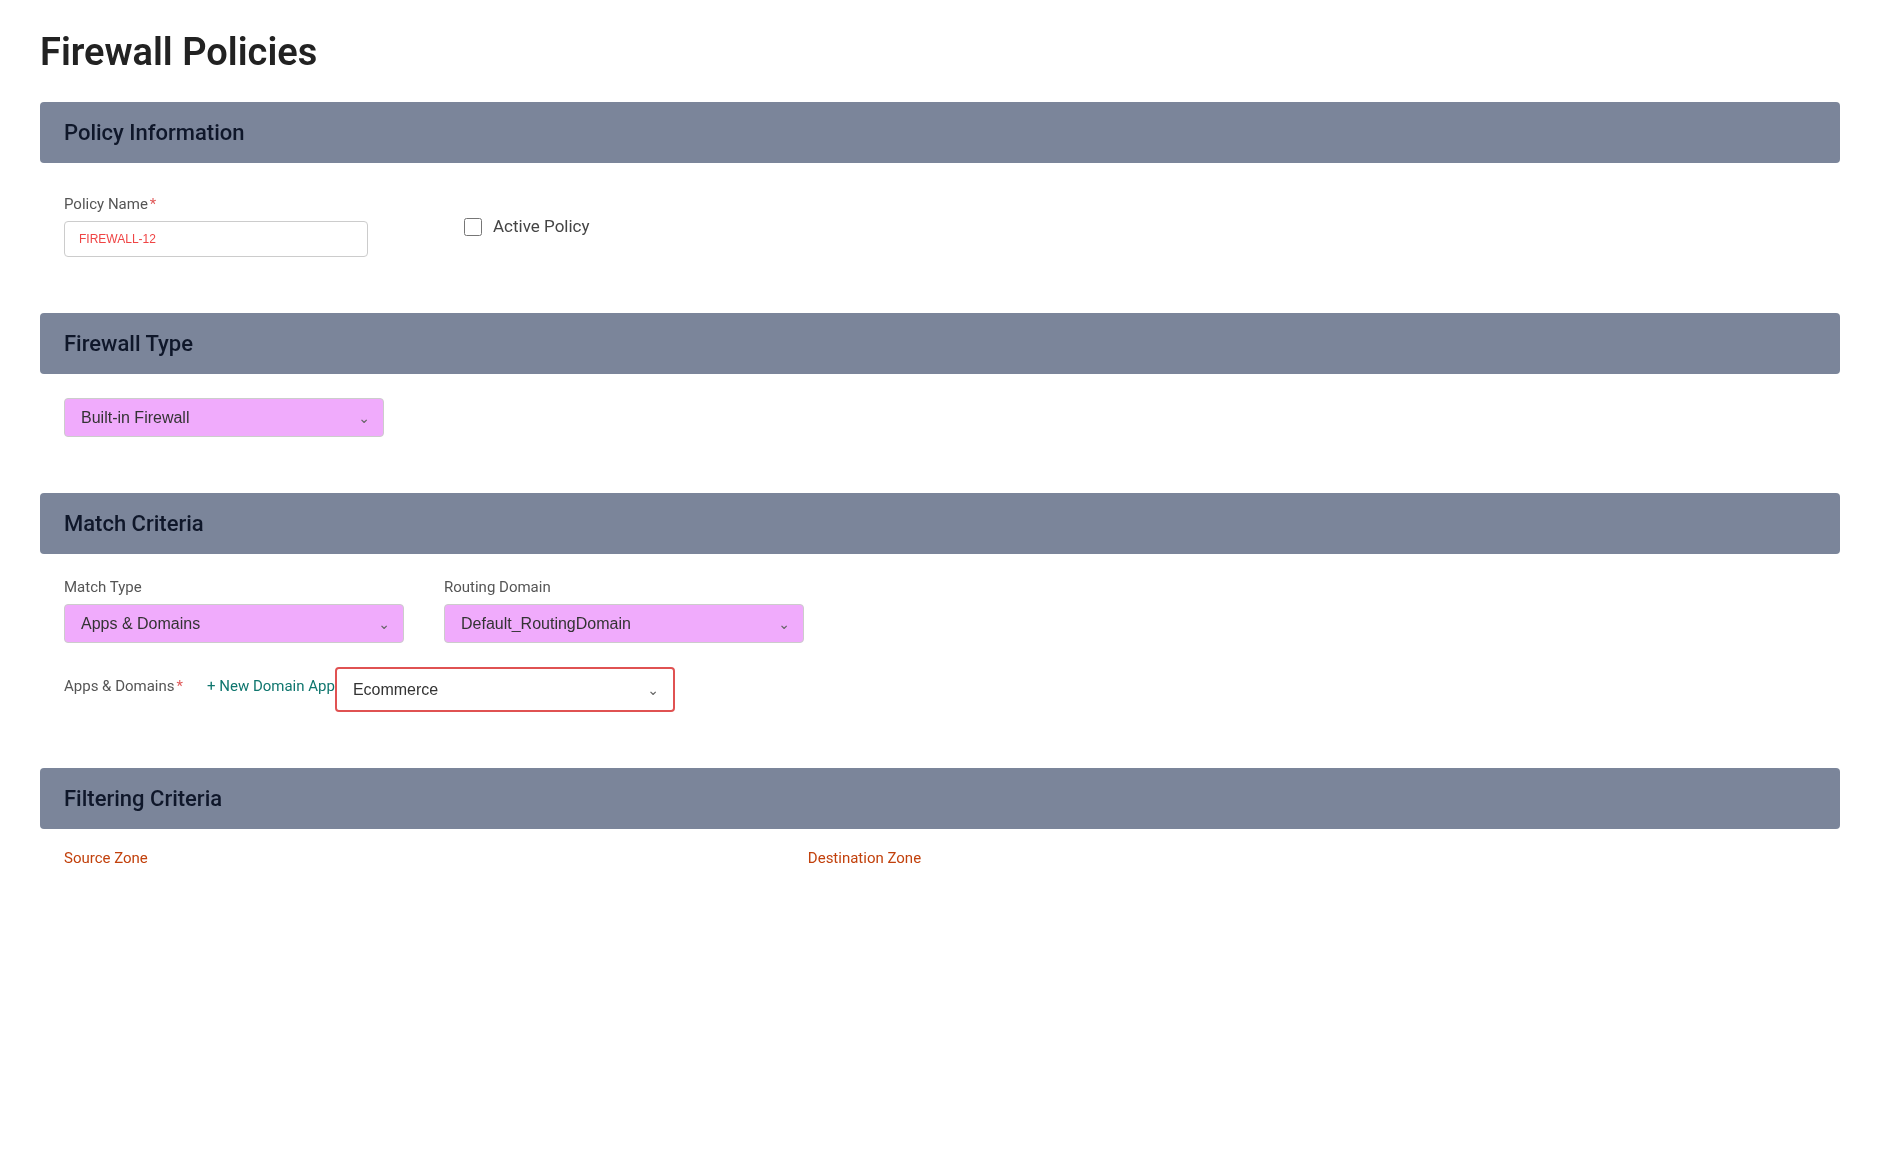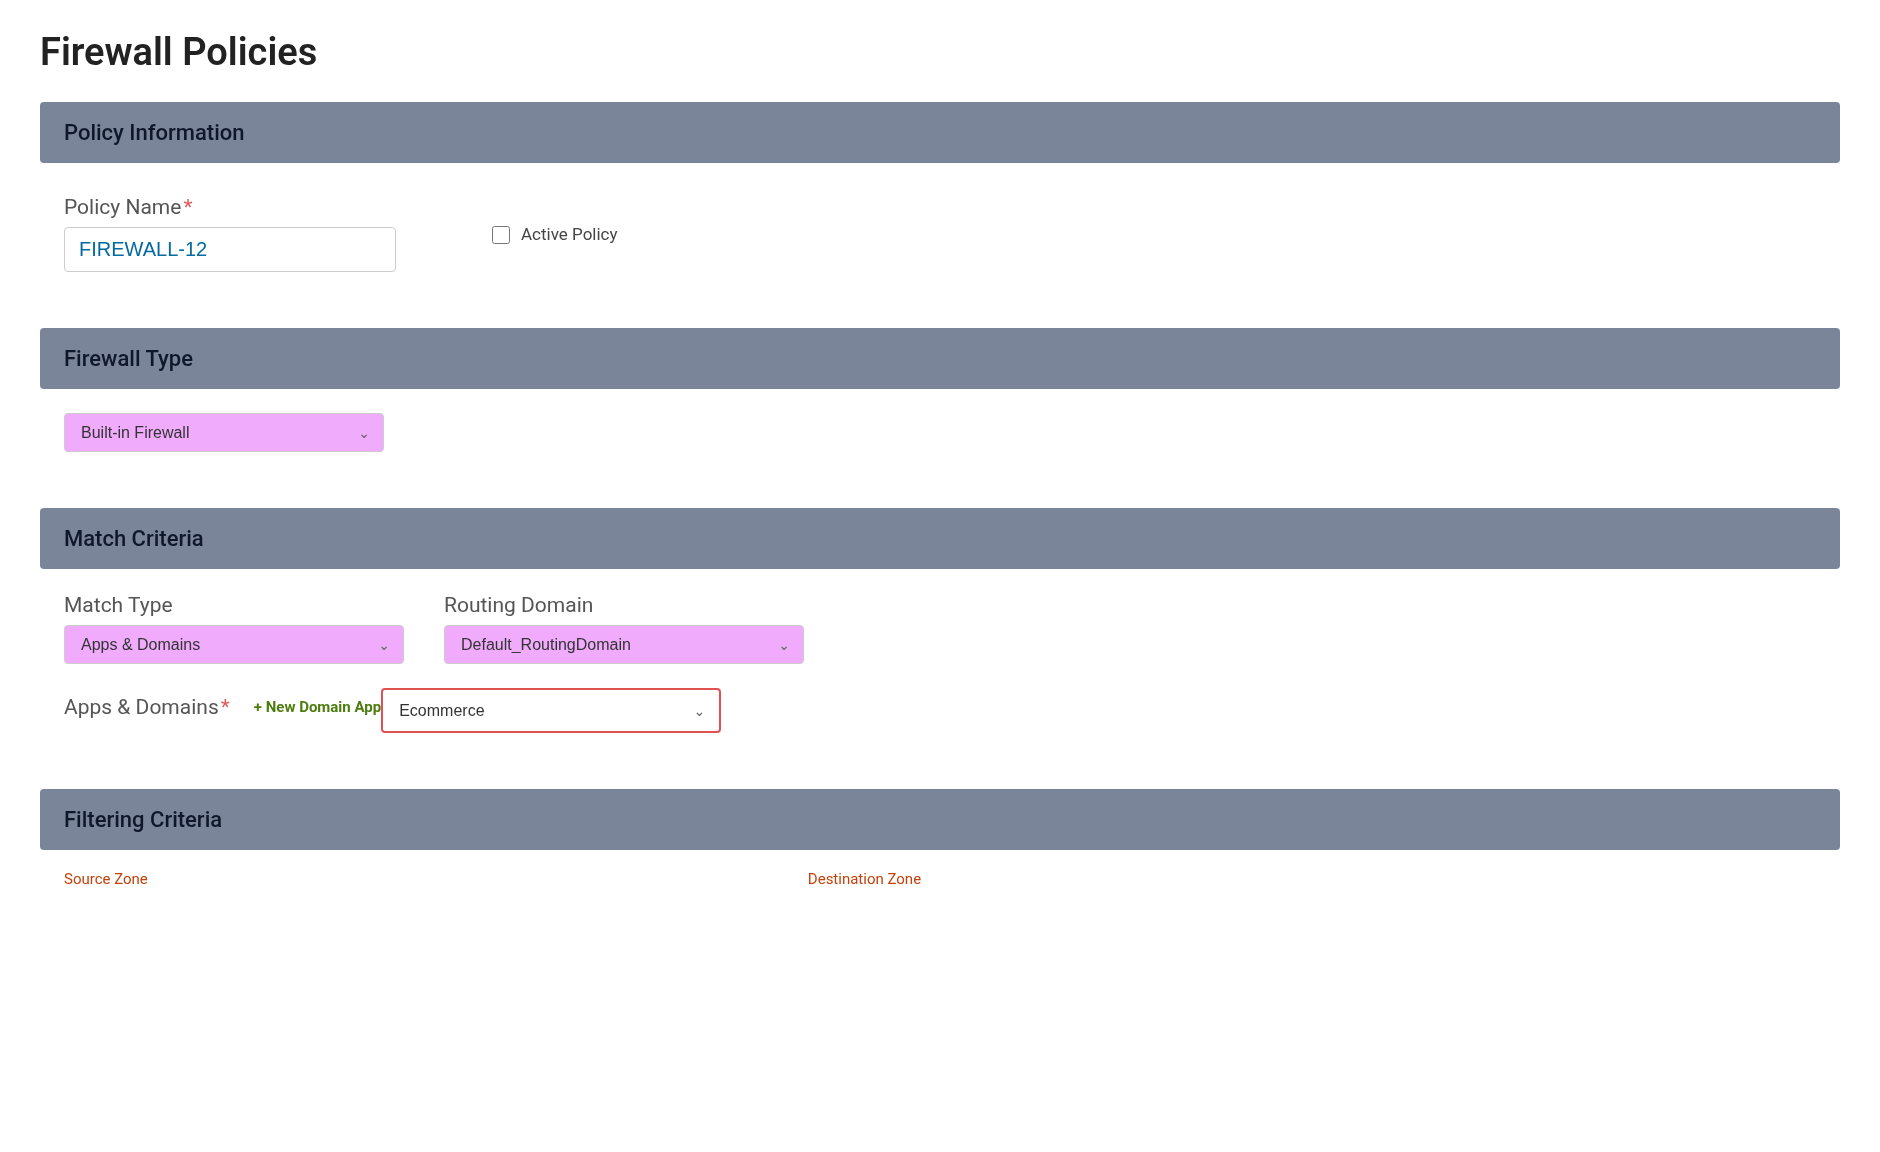--- a/index.html
+++ b/index.html
@@ -32,38 +32,38 @@
       font-weight: 500;
       border-radius: 4px;
     }
 
     .section-content {
       padding: 24px 24px 28px 24px;
       background: #ffffff;
     }
 
     .field-label {
-      font-size: 21px;
+      font-size: 15px;
       color: #555555;
       margin-bottom: 8px;
       font-weight: 400;
     }
 
     .field-label .required {
       color: #e05a5a;
       margin-left: 2px;
     }
 
     .text-input {
       border: 1px solid #cccccc;
       border-radius: 4px;
       padding: 10px 14px;
-      font-size: 20px;
-      color: #0369a1;
-      width: 332px;
+      font-size: 12px;
+      color: #ef4444;
+      width: 304px;
       outline: none;
       background: #ffffff;
     }
 
     .checkbox-row {
       display: flex;
       align-items: flex-end;
       gap: 11px;
       margin-left: 36px;
     }
@@ -147,25 +147,25 @@
     }
 
     .apps-domains-header {
       display: flex;
       align-items: center;
       gap: 24px;
       margin-bottom: 8px;
     }
 
     .new-domain-link {
-      color: #4d7c0f;
+      color: #0f766e;
       font-size: 15px;
       text-decoration: none;
       cursor: pointer;
-      font-weight: 700;
+      font-weight: 400;
     }
 
     .apps-domains-select-wrapper {
       position: relative;
       width: 340px;
       border: 2px solid #e05252;
       border-radius: 4px;
     }
 
     .apps-domains-select {

